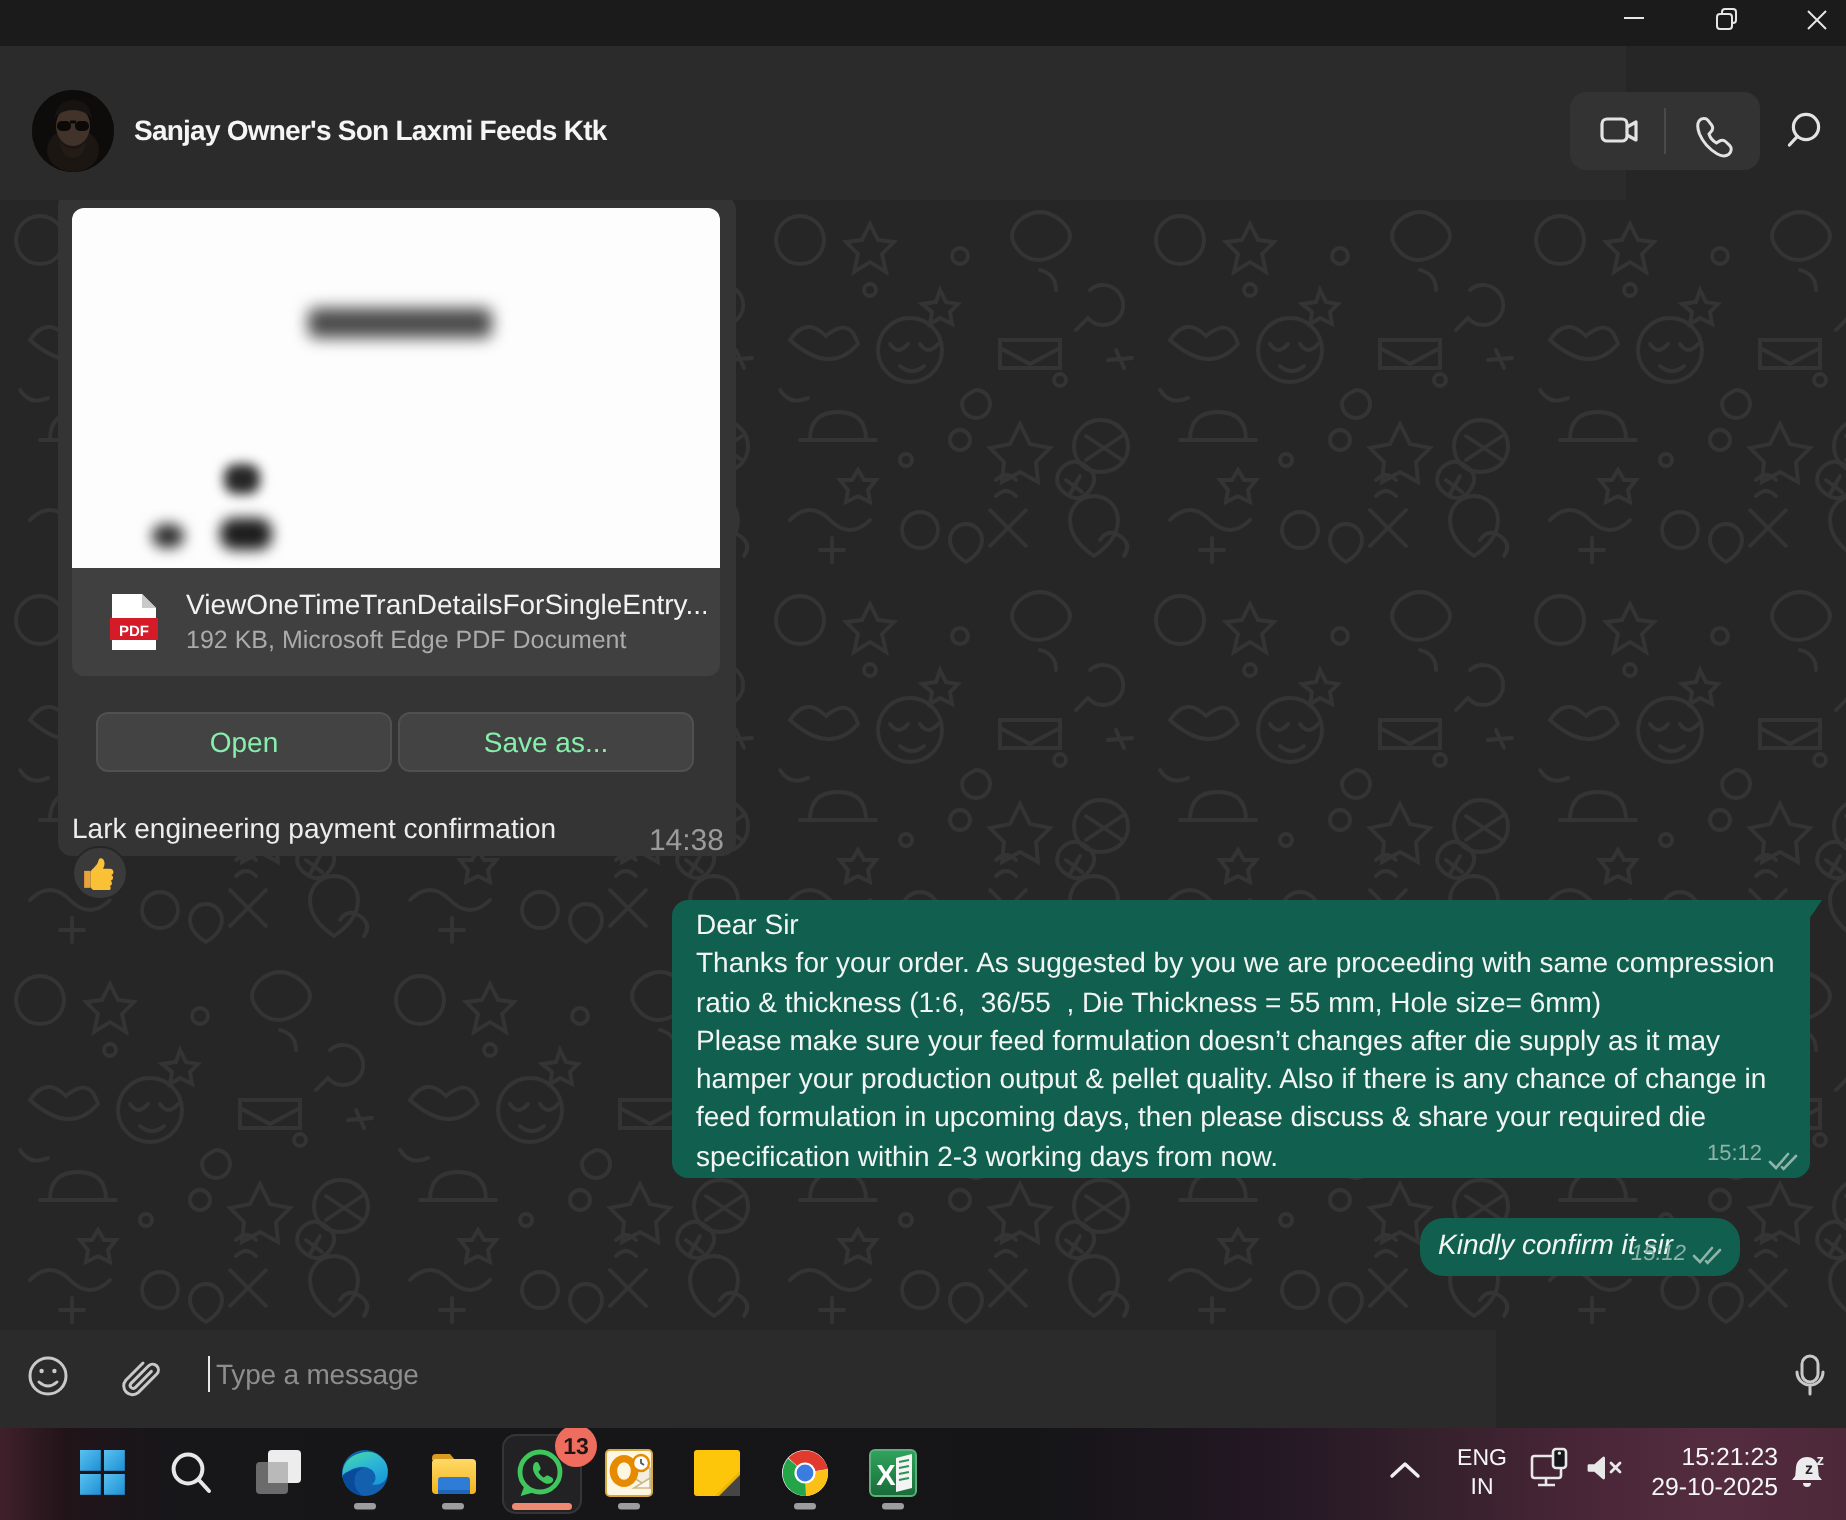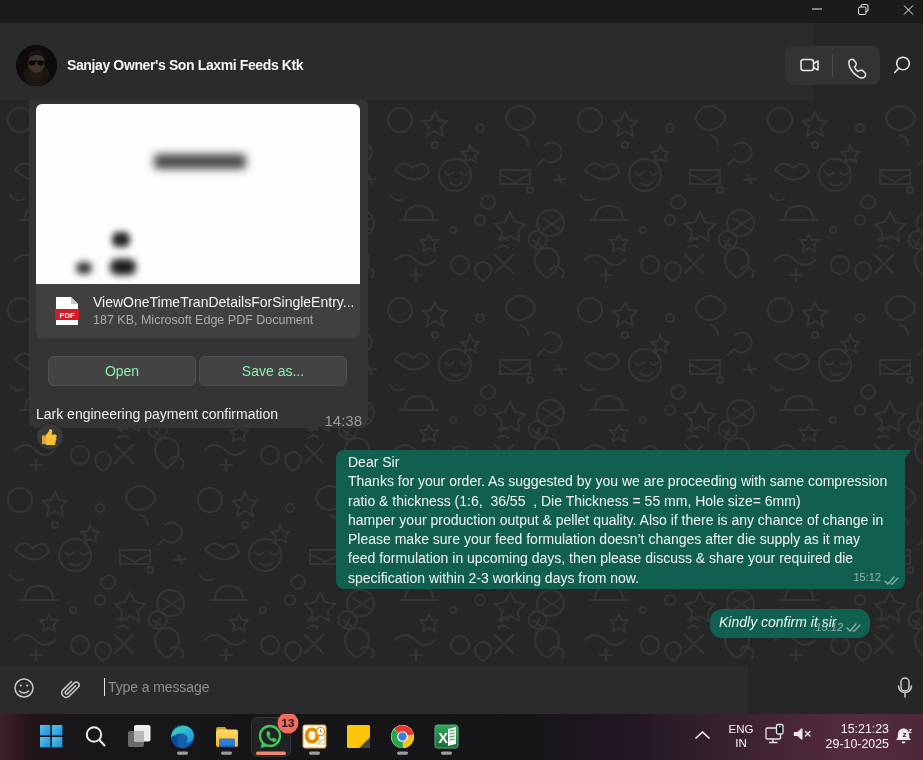--- a/index.html
+++ b/index.html
@@ -101,43 +101,43 @@
         <div style="position:absolute;left:74px;top:155px;width:26px;height:16px;background:#1d1d1d;filter:blur(3.5px);border-radius:7px"></div>
       </div>
       <div id="filerow">
         <svg width="24" height="30" style="position:absolute;left:19px;top:12px">
           <path d="M1 1 h15 l7 7 v21 h-22 z" fill="#ffffff"></path>
           <path d="M16 1 l7 7 h-7 z" fill="#c9c9c9"></path>
           <rect x="0" y="13" width="24" height="11" fill="#d51a28"></rect>
           <text x="12" y="22" text-anchor="middle" font-size="7.5" font-weight="bold" fill="#ffffff" font-family="Liberation Sans">PDF</text>
         </svg>
         <div id="fname">ViewOneTimeTranDetailsForSingleEntry...</div>
-        <div id="fsub">187 KB, Microsoft Edge PDF Document</div>
+        <div id="fsub">192 KB, Microsoft Edge PDF Document</div>
       </div>
       <div class="docbtn" id="btnopen">Open</div>
       <div class="docbtn" id="btnsave">Save as...</div>
       <div id="caption">Lark engineering payment confirmation</div>
       <div id="captime">14:38</div>
     </div>
     <div id="reaction">
       <svg width="17" height="17" style="position:absolute;left:4px;top:4px" viewBox="0 0 16 16">
         <path d="M1 7 h3 v8 h-3 z" fill="#e8a33d"></path>
         <path d="M4 8 c0-1.5 1.5-2 2.5-3.5 C8 3 7.5 1 8.8 1 c1.2 0 1.8 1.2 1.8 2.5 c0 1.2-.7 2.5-.7 2.5 h3.3 c.9 0 1.6.7 1.6 1.5 c0 .7-.4 1.2-1 1.4 c.5.2.8.7.8 1.3 c0 .7-.5 1.2-1.1 1.4 c.3.2.6.7.6 1.2 c0 .6-.4 1.1-1 1.3 c.2.2.4.5.4 1 c0 .8-.7 1.4-1.5 1.4 H7.5 C5.5 16.5 4 15.5 4 14 z" fill="#fac036"></path>
       </svg>
     </div>
 
     <div id="g1" class="green">
       <svg width="7" height="12" style="position:absolute;right:-6px;top:0" viewBox="0 0 7 12">
         <path d="M0 0 h7 l-4 6 q-3 4 -3 4 z" fill="#11604f"></path>
       </svg>
       <div>Dear Sir</div>
       <div>Thanks for your order. As suggested by you we are proceeding with same compression</div>
       <div>ratio &amp; thickness (1:6,&nbsp; 36/55&nbsp; , Die Thickness = 55 mm, Hole size= 6mm)</div>
+      <div>Please make sure your feed formulation doesn’t changes after die supply as it may</div>
       <div>hamper your production output &amp; pellet quality. Also if there is any chance of change in</div>
-      <div>Please make sure your feed formulation doesn’t changes after die supply as it may</div>
       <div>feed formulation in upcoming days, then please discuss &amp; share your required die</div>
       <div>specification within 2-3 working days from now.</div>
       <div class="meta" style="right:24px;bottom:2px">15:12</div>
       <svg class="meta" style="right:5px;bottom:3px" width="16" height="11" viewBox="0 0 16 11">
         <path d="M1 6 l3 3 L10 2 M7 8.6 l.8.8 L14 3" stroke="#8fb3a8" stroke-width="1.3" fill="none" stroke-linecap="round"></path>
       </svg>
     </div>
     <div id="g2" class="green">
       <span>Kindly confirm it sir</span>
       <div class="meta" style="right:27px;top:12px">15:12</div>

